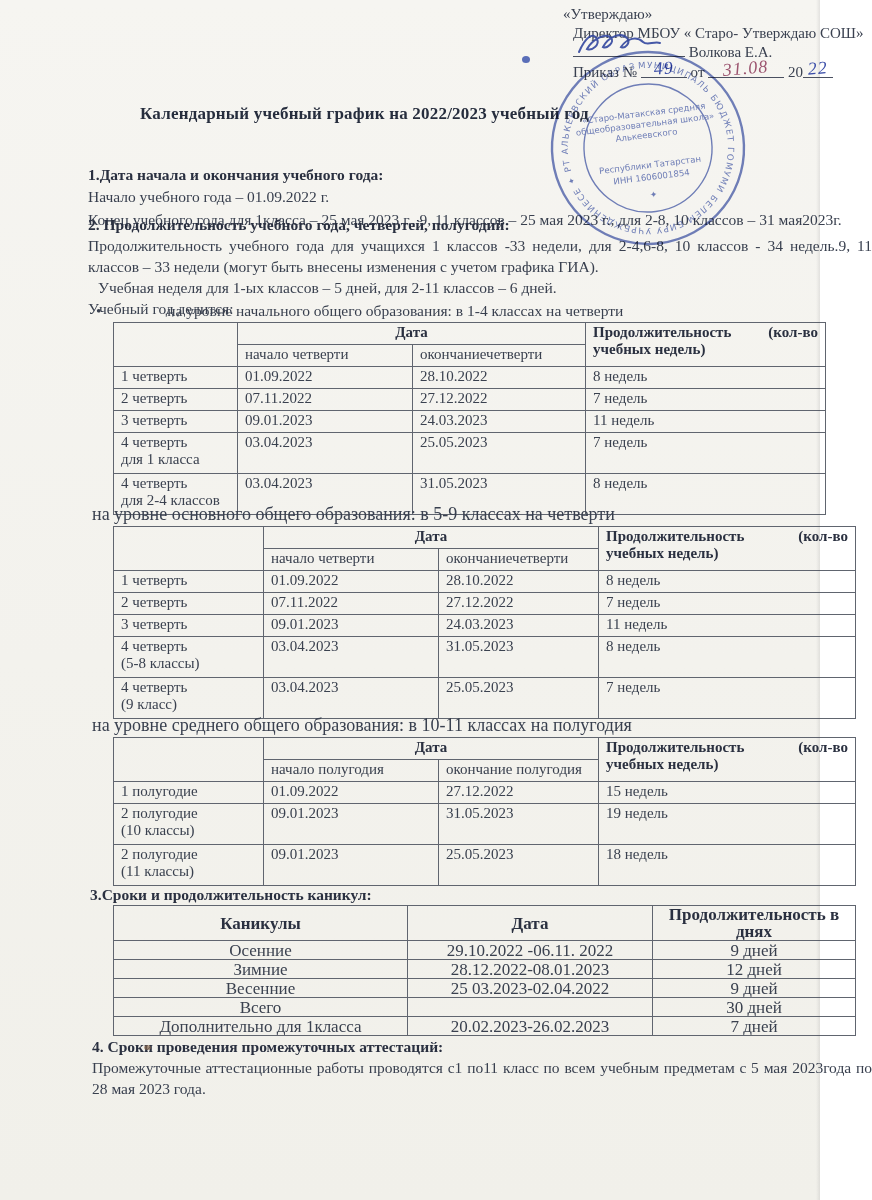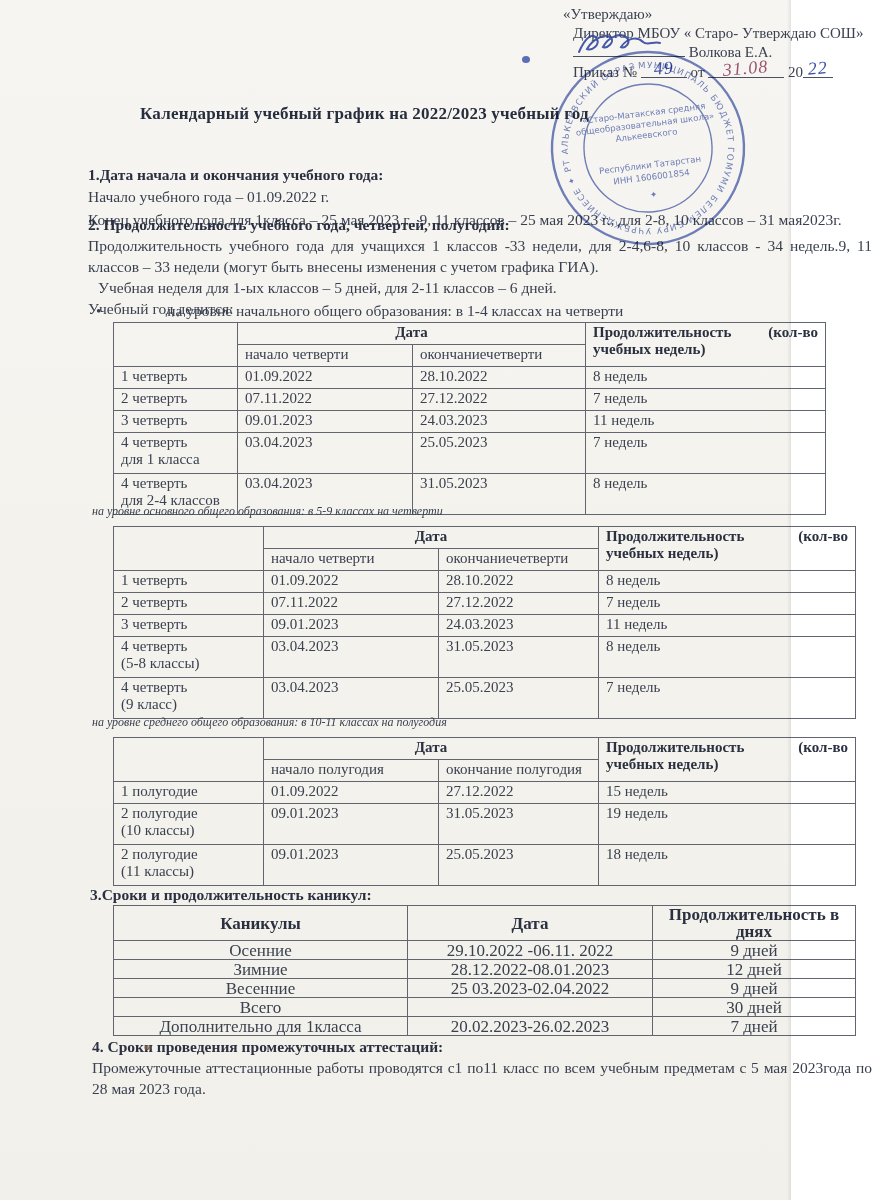--- a/index.html
+++ b/index.html
@@ -1,19 +1,19 @@
 <!DOCTYPE html>
 <html><head>
 <meta charset="utf-8">
 <style>
   html,body{margin:0;padding:0;}
   body{width:872px;height:1200px;overflow:hidden;}
   .page{position:relative;width:791px;height:1200px;
     background:linear-gradient(180deg,#f6f5f1 0%,#f3f2ed 55%,#f1f0ea 100%);
-    font-family:"Liberation Serif","DejaVu Serif",serif;color:#39404f;}
+    font-family:"Liberation Serif","DejaVu Serif",serif;color:#39404f;padding-left:29px;}
   .abs{position:absolute;}
   .edge-shadow{right:0;top:0;width:4px;height:100%;
     background:linear-gradient(270deg,rgba(60,60,70,.10),rgba(60,60,70,0));}
   .b{font-weight:bold;color:#2a3040;}
   
   .approval{left:563px;top:6px;width:306px;font-size:15px;line-height:17.5px;color:#3a4150;}
   .approval .row{margin-bottom:1px;white-space:nowrap;}
   .indent{padding-left:10px;}
   .sigline{display:inline-block;width:112px;border-bottom:1.2px solid #4a5060;height:13px;}
   .uline{display:inline-block;border-bottom:1.2px solid #4a5060;height:14px;text-align:center;position:relative;}
@@ -29,21 +29,21 @@
   
   .title{left:140px;top:104px;width:700px;text-align:left;font-size:17px;
     font-weight:bold;color:#262d3d;letter-spacing:.2px;z-index:2;}
   
   .bodytext{left:88px;width:784px;font-size:15.5px;line-height:21px;}
   .just{text-align:justify;}
   .nowrap{white-space:nowrap;}
   .bullet-line{left:88px;width:784px;font-size:15.5px;}
   .bullet-dot{display:inline-block;margin-left:8px;}
   .bullet-cap{display:inline-block;margin-left:62px;}
-  .cap{left:92px;width:780px;font-size:12px;font-style:italic;}
+  .cap{left:92px;width:780px;font-size:18px;}
   
   table.t{border-collapse:collapse;table-layout:fixed;font-size:15px;color:#3a414f;
     border:1.6px solid #565b66;}
   table.t td{border:1px solid #60656f;padding:1px 7px;line-height:17px;vertical-align:top;
     overflow:hidden;}
   table.t tr.hrow td{height:19px;}
   table.t tr.s td{height:19px;}
   table.t tr.d td{height:38px;}
   .date-h{text-align:center;font-weight:bold;color:#2a3040;}
   .dur-h{font-weight:bold;color:#2a3040;text-align:justify;}

